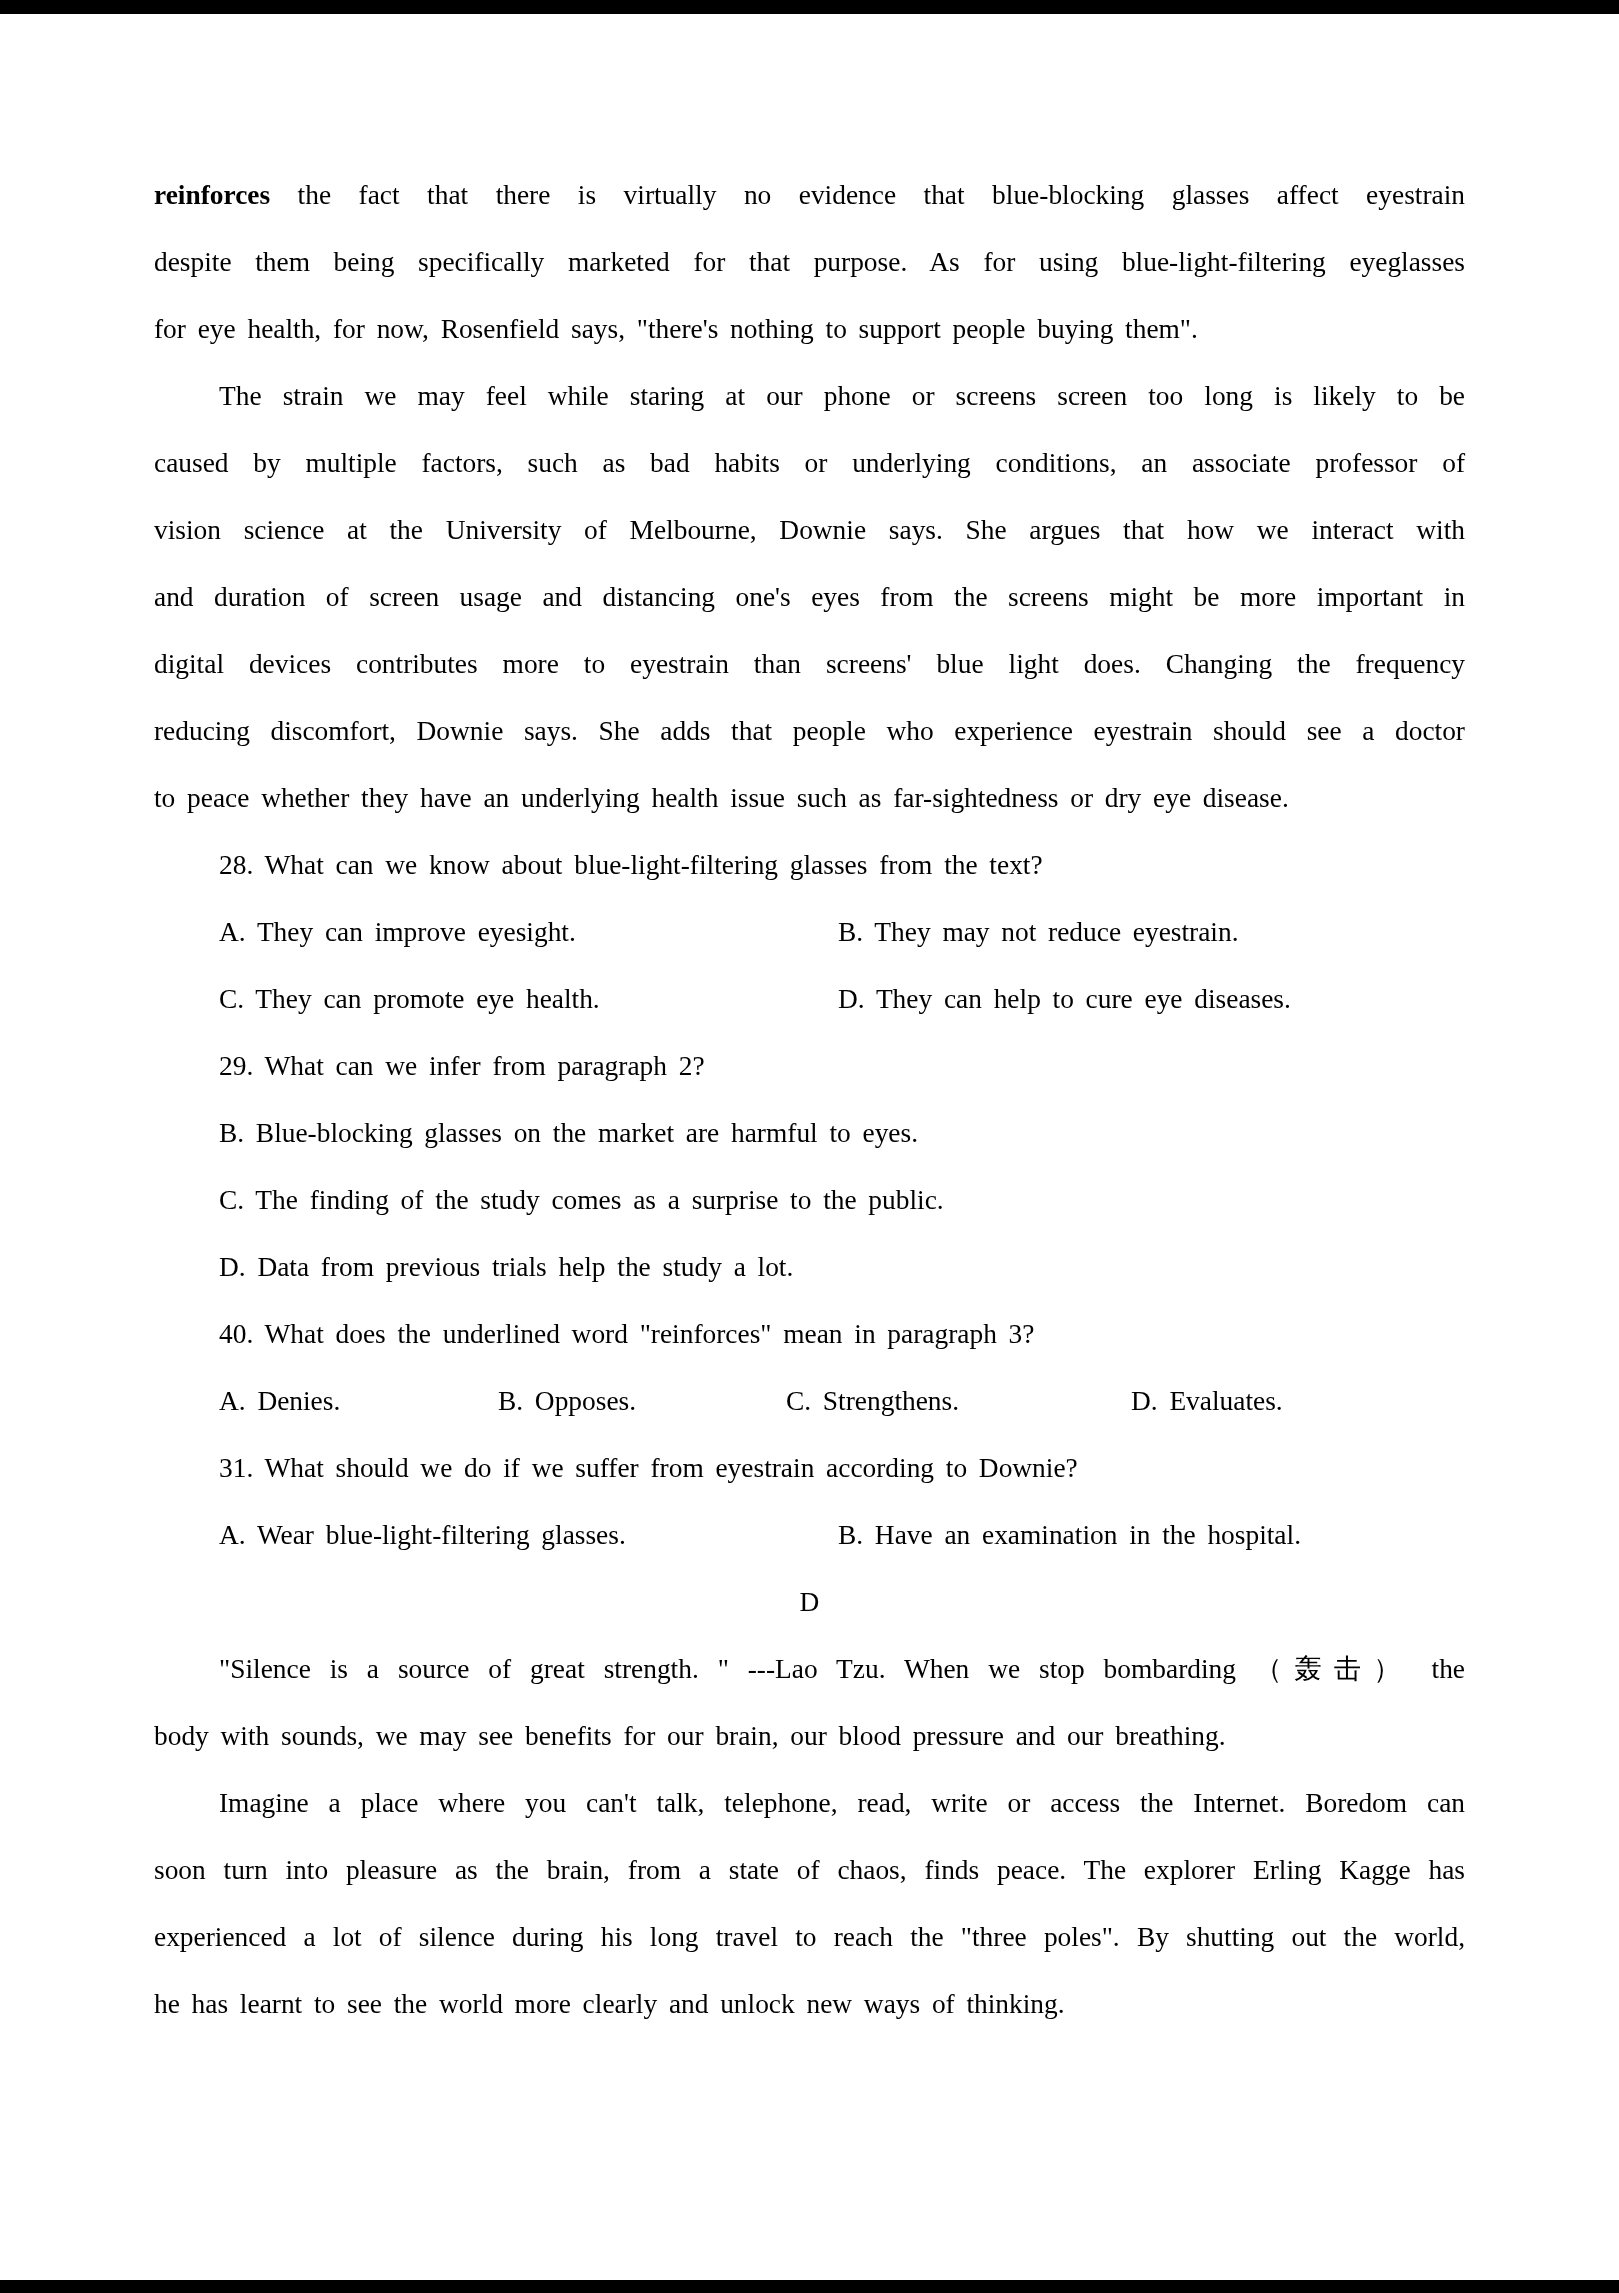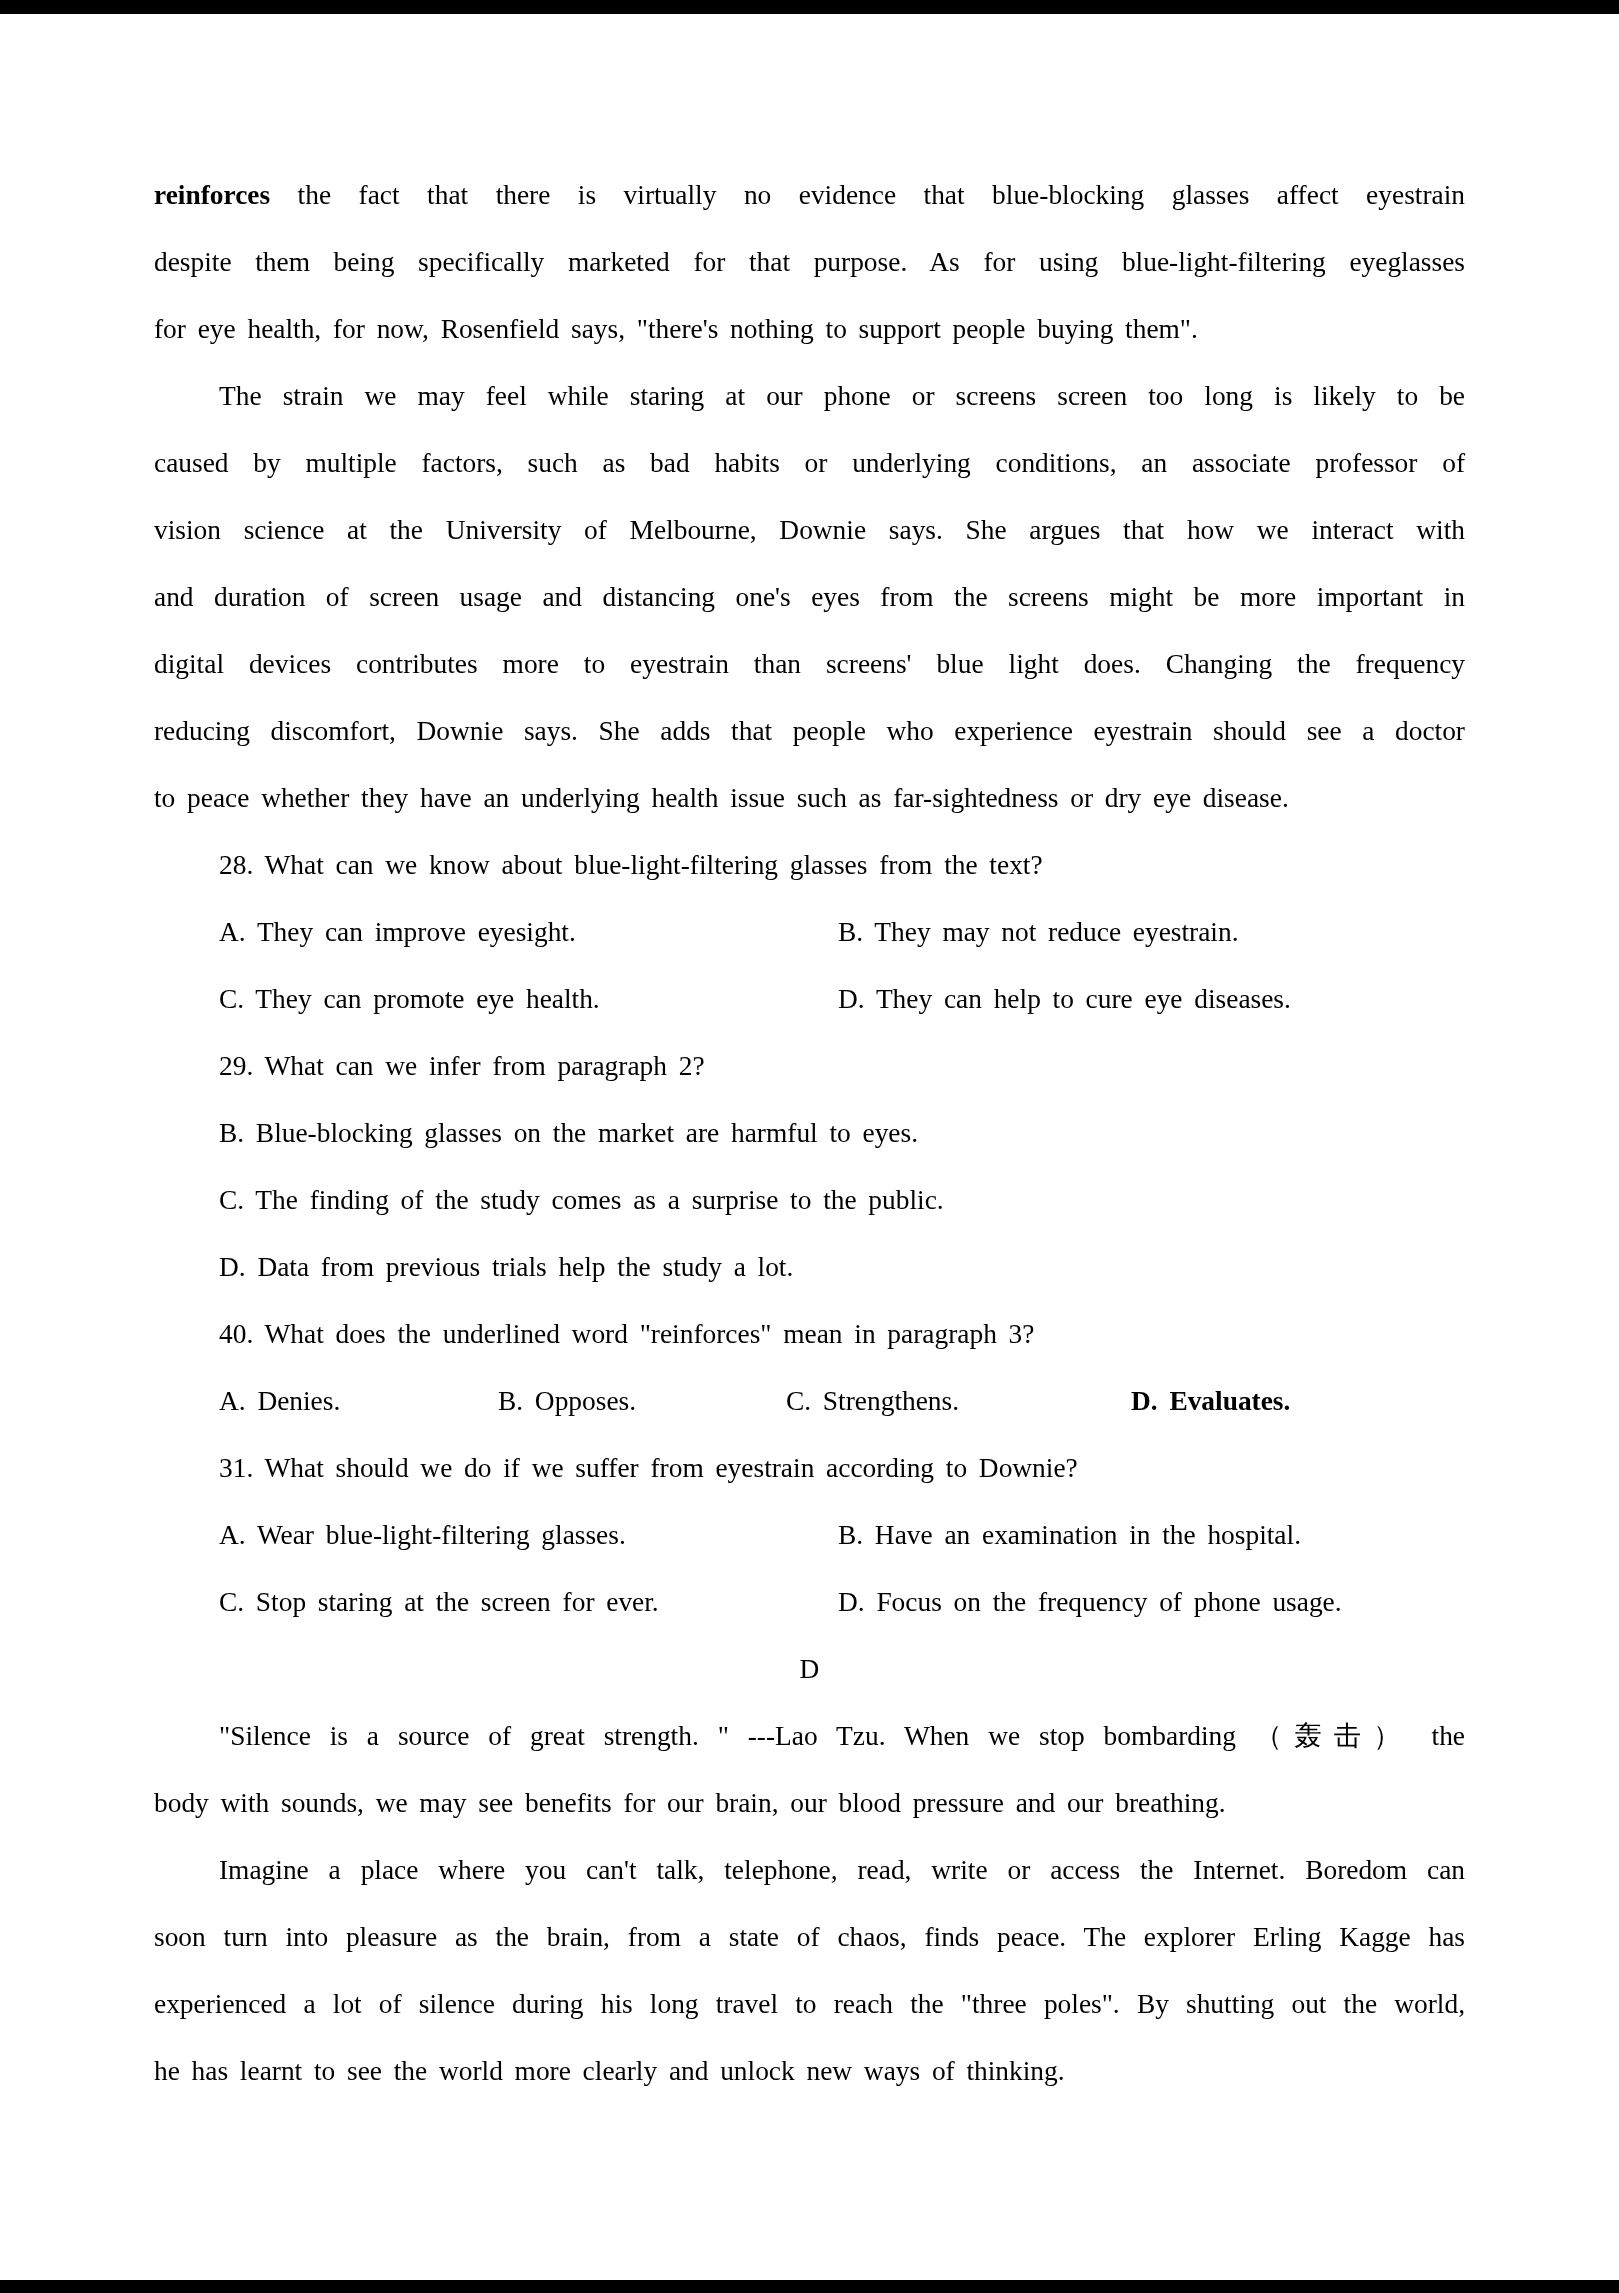--- a/index.html
+++ b/index.html
@@ -29,21 +29,21 @@
     white-space:normal;
     word-spacing:normal;
   }
   .ind{text-indent:65px;}
   .opt-ind{padding-left:65px;}
   .optrow{position:relative;}
   .optrow .col2{position:absolute;left:684px;top:0;}
   .optrow4 .c1{position:absolute;left:65px;top:0;}
   .optrow4 .c2{position:absolute;left:344px;top:0;}
   .optrow4 .c3{position:absolute;left:632px;top:0;}
-  .optrow4 .c4{position:absolute;left:977px;top:0;font-weight:bold;}
+  .optrow4 .c4{position:absolute;left:977px;top:0;}
   .center{text-align:center;}
   .bu{font-weight:bold;}
 </style>
 </head>
 <body>
 
 <div class="edge-bar edge-top"></div>
 
 <div class="content">
 
@@ -80,24 +80,20 @@
     <span class="c2">B. Opposes.</span>
     <span class="c3">C. Strengthens.</span>
     <span class="c4">D. Evaluates.</span>
   </div>
 
   <div class="line ind">31. What should we do if we suffer from eyestrain according to Downie?</div>
   <div class="line optrow opt-ind">
     <span>A. Wear blue-light-filtering glasses.</span>
     <span class="col2">B. Have an examination in the hospital.</span>
   </div>
-  <div class="line optrow opt-ind">
-    <span>C. Stop staring at the screen for ever.</span>
-    <span class="col2">D. Focus on the frequency of phone usage.</span>
-  </div>
 
   <div class="line center">D</div>
 
   <div class="line just ind">"Silence is a source of great strength. " ---Lao Tzu. When we stop bombarding （轰击） the</div>
   <div class="line">body with sounds, we may see benefits for our brain, our blood pressure and our breathing.</div>
 
   <div class="line just ind">Imagine a place where you can't talk, telephone, read, write or access the Internet. Boredom can</div>
   <div class="line just">soon turn into pleasure as the brain, from a state of chaos, finds peace. The explorer Erling Kagge has</div>
   <div class="line just">experienced a lot of silence during his long travel to reach the "three poles". By shutting out the world,</div>
   <div class="line">he has learnt to see the world more clearly and unlock new ways of thinking.</div>

